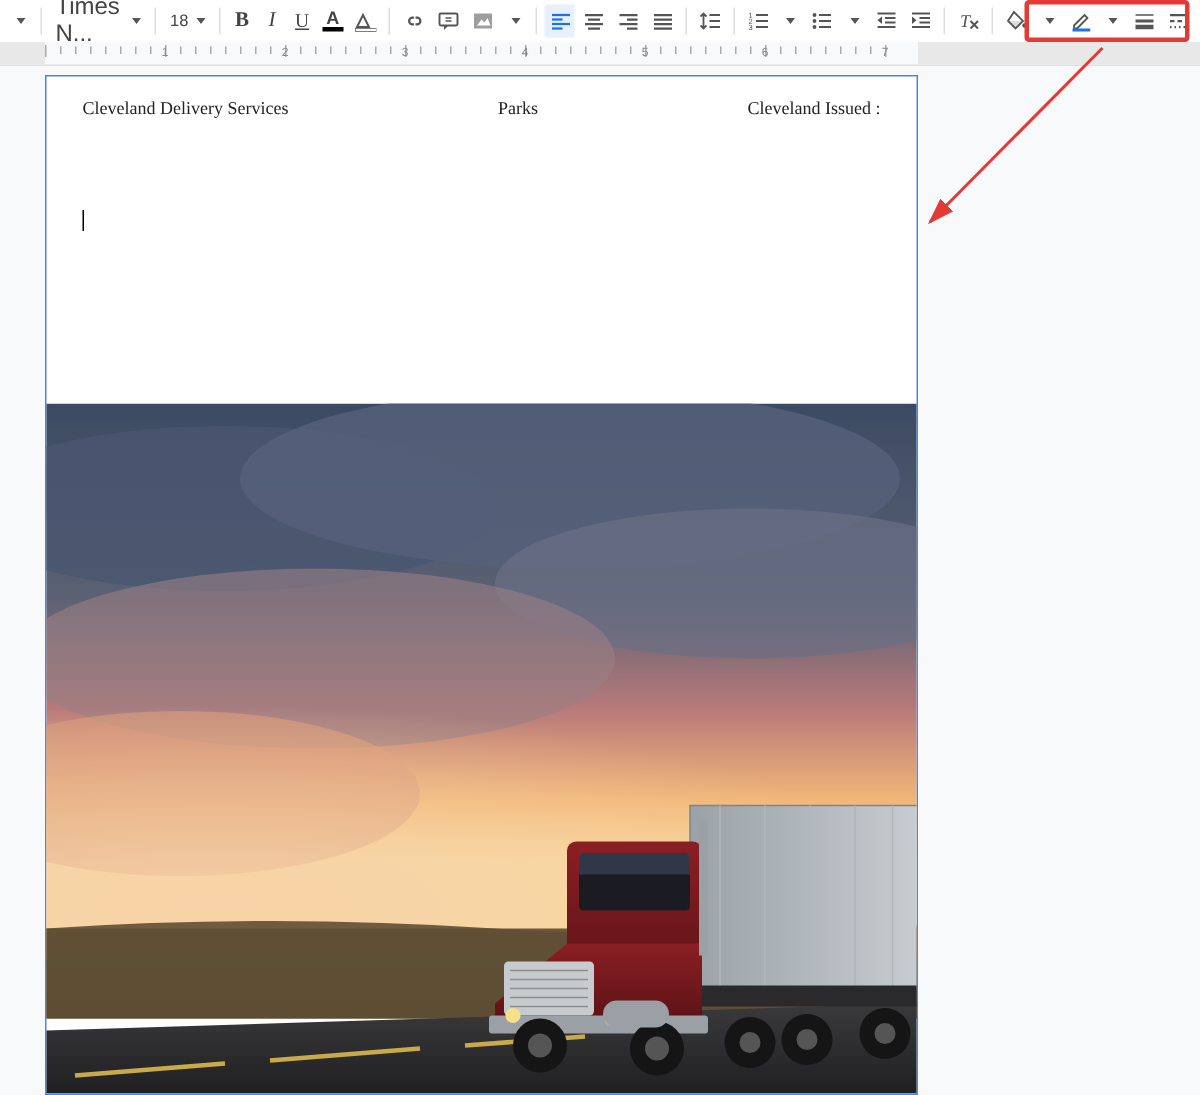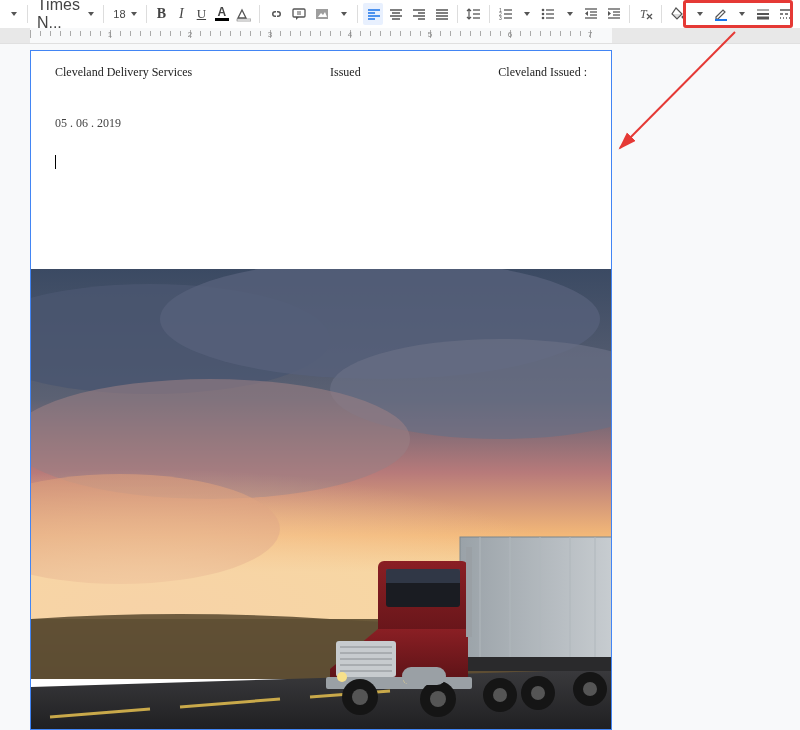--- a/index.html
+++ b/index.html
@@ -419,24 +419,23 @@
     <div class="tick" style="left: 580px;"></div>
     <div class="tick major" style="left: 590px;"></div>
     <div class="num" style="left: 590px;">7</div>
   </div>
 
 <div class="canvas">
   <div class="page">
     <div class="doc-content">
       <div class="header-row">
         <span>Cleveland Delivery Services</span>
-        <span>Issued</span>
+        <span>Parks</span>
         <span>Cleveland Issued :</span>
       </div>
-      <div class="date">05 . 06 . 2019</div>
       <span class="cursor"></span>
     </div>
 
     <div class="hero">
       <svg viewBox="0 0 582 460" preserveAspectRatio="xMidYMid slice">
         <defs>
           <linearGradient id="sky" x1="0" y1="0" x2="0" y2="1">
             <stop offset="0" stop-color="#3b4a63"></stop>
             <stop offset="0.35" stop-color="#5b6173"></stop>
             <stop offset="0.55" stop-color="#b77a7a"></stop>

